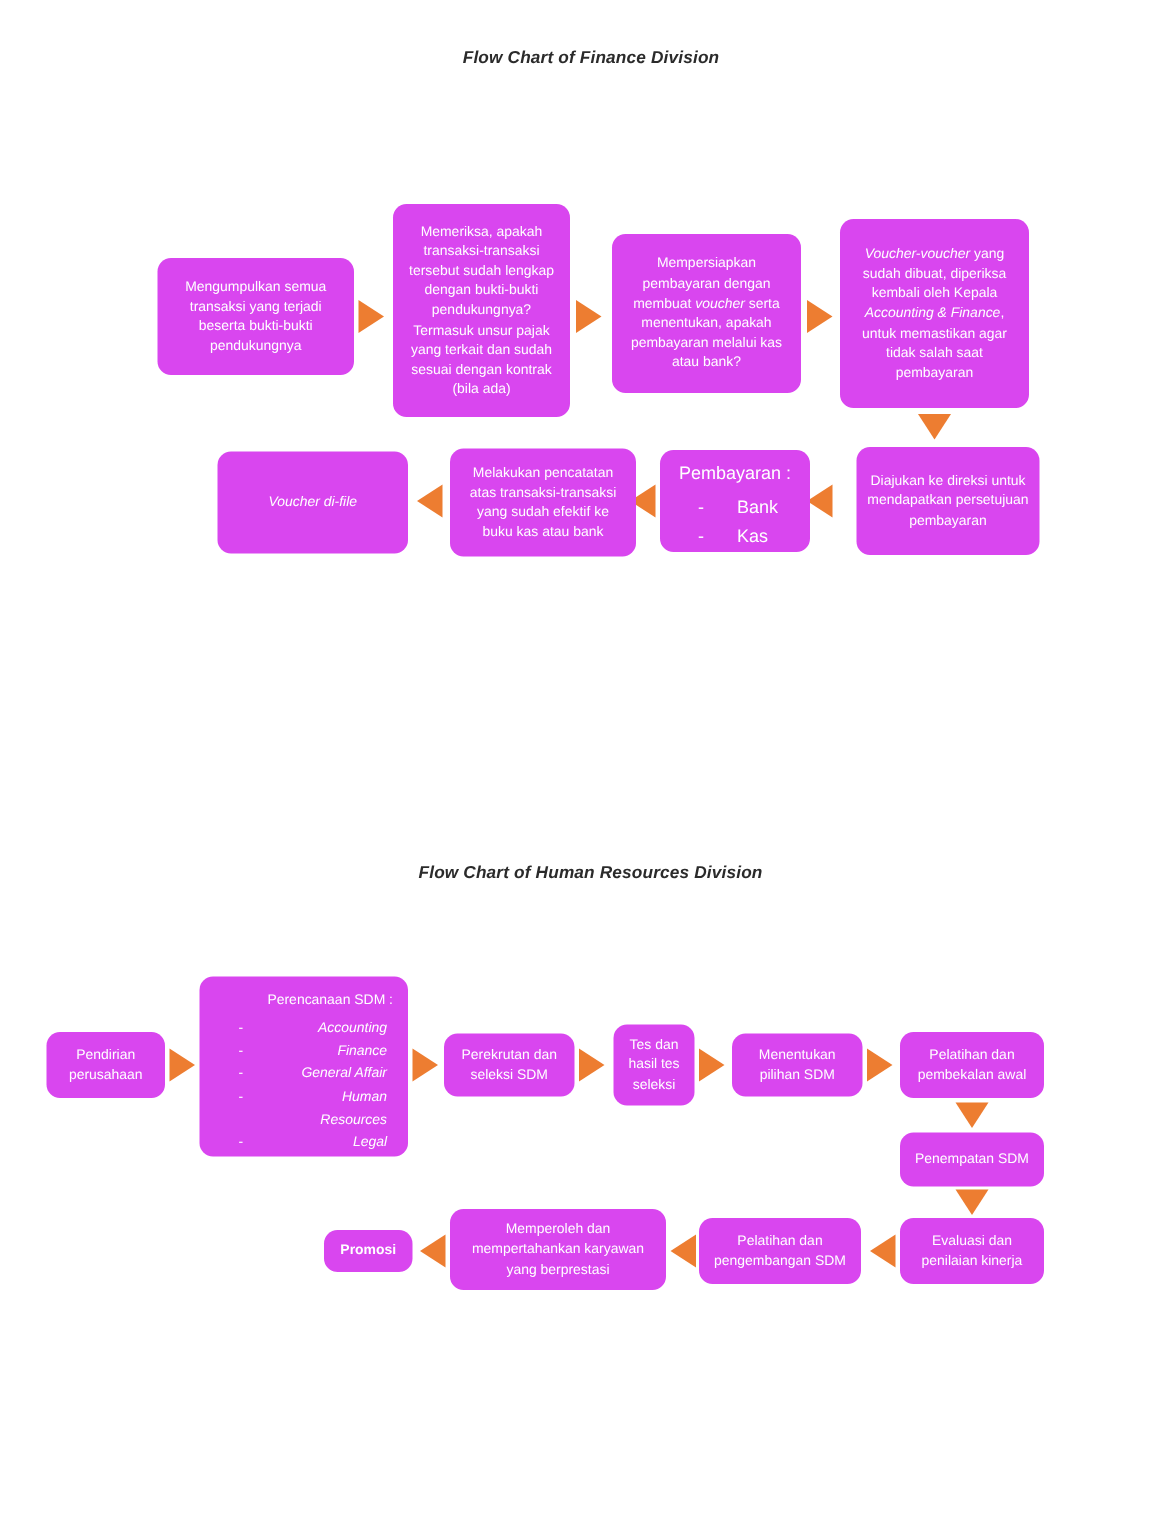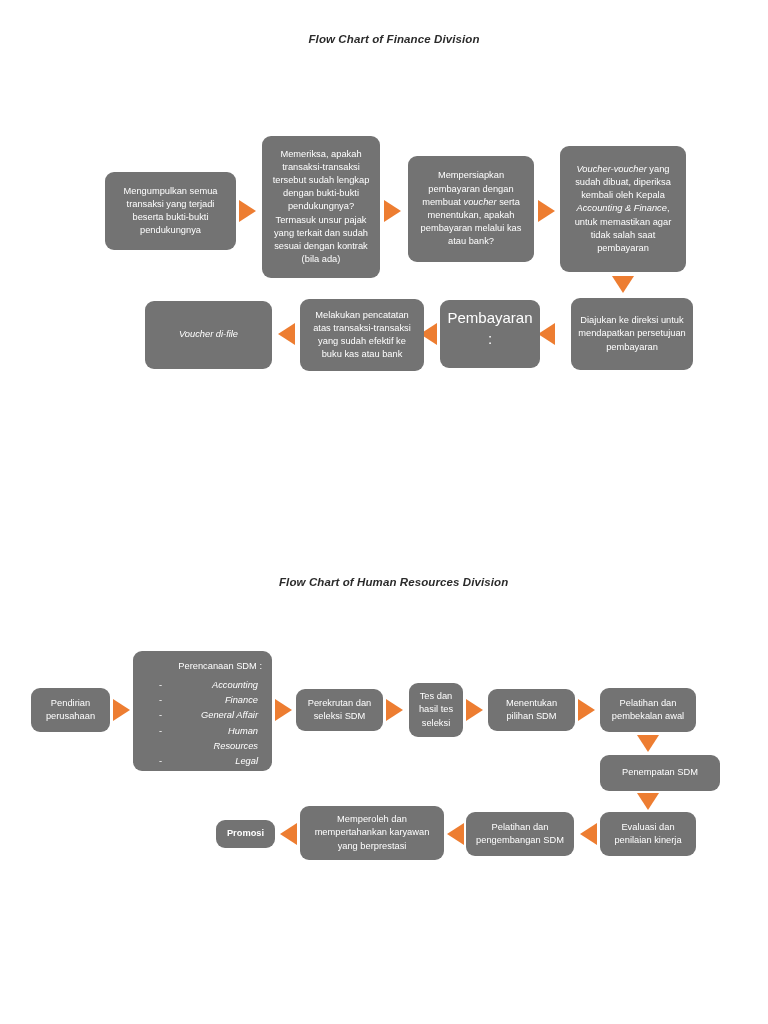--- a/index.html
+++ b/index.html
@@ -4,36 +4,36 @@
 <style>
   html,body{margin:0;padding:0;background:#ffffff;}
   body{width:768px;height:1024px;position:relative;overflow:hidden;
        font-family:"Liberation Sans","DejaVu Sans",sans-serif;}
   #canvas{position:absolute;left:0;top:0;width:768px;height:1024px;}
 
   .title{position:absolute;font-weight:bold;font-style:italic;
          font-size:11.5px;color:#2b2b2b;text-align:center;letter-spacing:.1px;
          white-space:nowrap;}
 
-  .node{position:absolute;background:#737373;border-radius:9px;
+  .node{position:absolute;background:#d946ef;border-radius:9px;
         color:#ffffff;display:flex;align-items:center;justify-content:center;
         text-align:center;line-height:1.42;box-sizing:border-box;
         padding:4px 7px;font-size:9.3px;}
   .node span.i{font-style:italic;}
 
   .node.listnode{display:block;text-align:right;padding:9px 10px;}
   .node.listnode .hdr{font-size:9.3px;margin:0 0 5px 4px;}
   .node.listnode ul{list-style:none;margin:4px;padding:0 0 0 12px;}
   .node.listnode li{font-size:9.3px;font-style:italic;line-height:1.63;
         position:relative;padding-left:26px;}
   .node.listnode li:before{content:"-";position:absolute;left:0;
         font-style:normal;}
 
   .node.bullets{display:block;text-align:center;padding:7px 6px;}
-  .node.bullets .hdr{font-size:15px;margin-bottom:18px;}
+  .node.bullets .hdr{font-size:12px;margin-bottom:5px;}
   .node.bullets ul{list-style:none;margin:0;padding:0;text-align:left;
         display:inline-block;}
   .node.bullets li{font-size:12px;line-height:1.58;position:relative;
         padding-left:30px;}
   .node.bullets li:before{content:"-";position:absolute;left:4px;}
 
   
   .arrow{position:absolute;width:0;height:0;}
   .arrow.right{border-top:11px solid transparent;border-bottom:11px solid transparent;
                border-left:17px solid #ED7D31;}
@@ -124,21 +124,21 @@
   <div class="arrow right" style="left:466px;top:699px;"></div>
 
   <div class="node" style="left:488px;top:689px;width:87px;height:42px;">Menentukan pilihan SDM</div>
 
   <div class="arrow right" style="left:578px;top:699px;"></div>
 
   <div class="node" style="left:600px;top:688px;width:96px;height:44px;">Pelatihan dan pembekalan awal</div>
 
   <div class="arrow down" style="left:637px;top:735px;"></div>
 
-  <div class="node" style="left:600px;top:755px;width:120px;height:36px;">Penempatan SDM</div>
+  <div class="node" style="left:600px;top:755px;width:96px;height:36px;">Penempatan SDM</div>
 
   <div class="arrow down" style="left:637px;top:793px;"></div>
 
   <div class="node" style="left:600px;top:812px;width:96px;height:44px;">Evaluasi dan penilaian kinerja</div>
 
   <div class="arrow left" style="left:580px;top:823px;"></div>
 
   <div class="node" style="left:466px;top:812px;width:108px;height:44px;">Pelatihan dan pengembangan SDM</div>
 
   <div class="arrow left" style="left:447px;top:823px;"></div>

